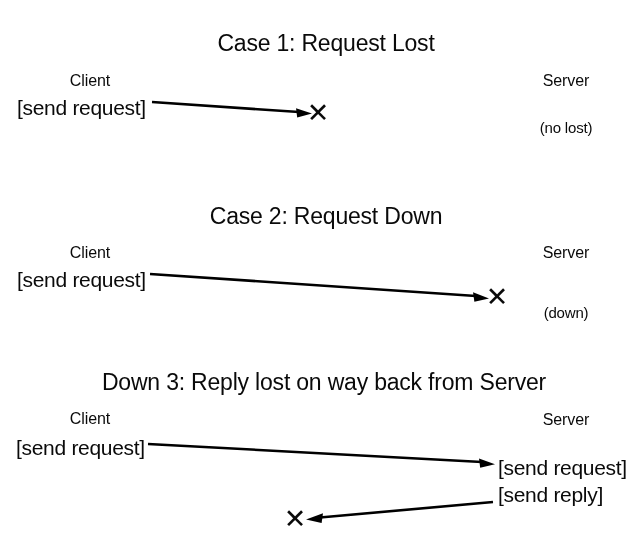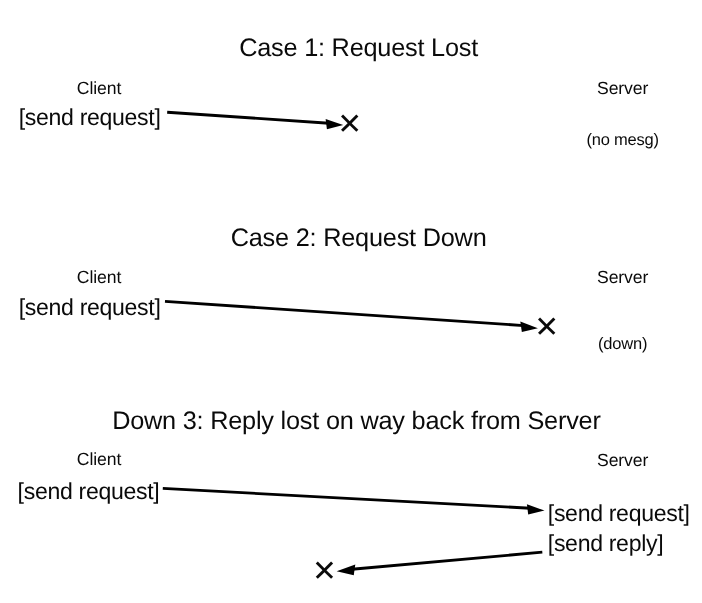--- a/index.html
+++ b/index.html
@@ -95,21 +95,21 @@
   <div class="lbl case-title ctr" style="left:326px; top:16px;">Case 1: Request Lost</div>
 
   <div class="lbl endpoint ctr" style="left:90px; top:57px;">Client</div>
 
   <div class="lbl action" style="left:17px; top:81px;">[send request]</div>
 
   <div class="xmark ctr" style="left:318px; top:84px;">✕</div>
 
   <div class="lbl endpoint ctr" style="left:566px; top:57px;">Server</div>
 
-  <div class="lbl note ctr" style="left:566px; top:104px;">(no mesg)</div>
+  <div class="lbl note ctr" style="left:566px; top:104px;">(no lost)</div>
 
   <div class="lbl case-title ctr" style="left:326px; top:189px;">Case 2: Request Down</div>
 
   <div class="lbl endpoint ctr" style="left:90px; top:229px;">Client</div>
 
   <div class="lbl action" style="left:17px; top:253px;">[send request]</div>
 
   <div class="xmark ctr" style="left:497px; top:268px;">✕</div>
 
   <div class="lbl endpoint ctr" style="left:566px; top:229px;">Server</div>

